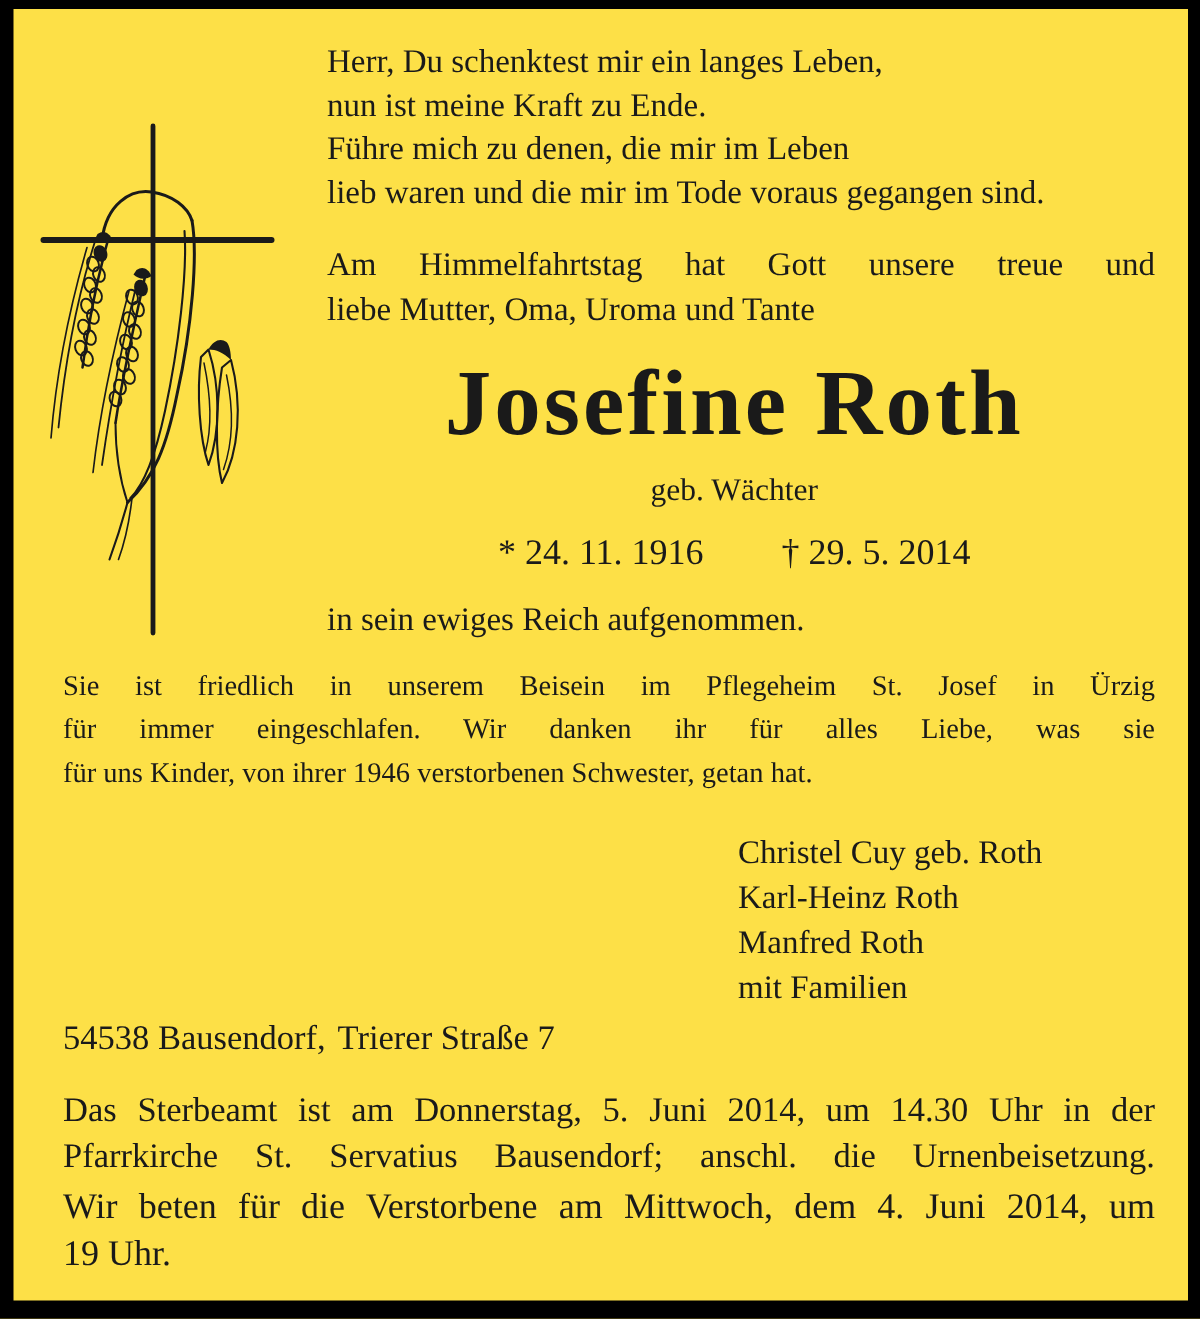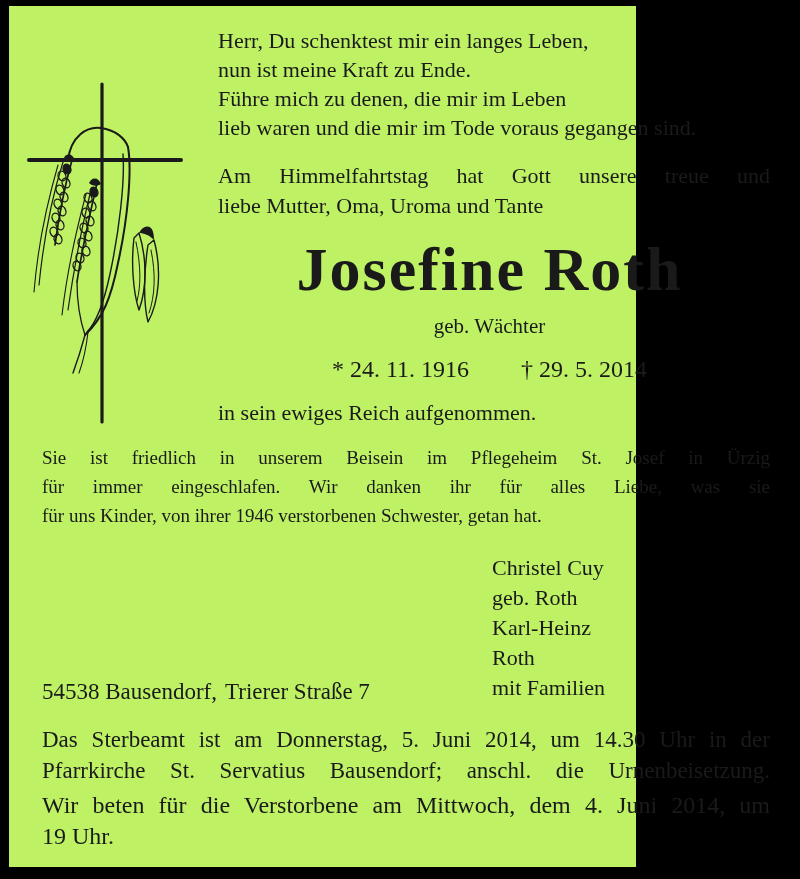--- a/index.html
+++ b/index.html
@@ -8,23 +8,23 @@
     width: 800px;
     height: 879px;
     background: #000000;
     overflow: hidden;
     font-family: "Liberation Serif", serif;
   }
   .page {
     position: absolute;
     left: 9px;
     top: 6px;
-    width: 627px;
+    width: 783px;
     height: 861px;
-    background: #bef264;
+    background: #fde047;
     color: #1a1a1a;
   }
   .abs { position: absolute; }
 
   .poem {
     left: 209px;
     top: 20px;
     width: 560px;
     font-size: 22px;
     line-height: 29px;
@@ -213,20 +213,21 @@
 
   <div class="abs body-par">
     <div class="jline">Sie ist friedlich in unserem Beisein im Pflegeheim St. Josef in Ürzig</div>
     <div class="jline">für immer eingeschlafen. Wir danken ihr für alles Liebe, was sie</div>
     <div>für uns Kinder, von ihrer 1946 verstorbenen Schwester, getan hat.</div>
   </div>
 
   <div class="abs mourners">
     <div>Christel Cuy geb. Roth</div>
     <div>Karl-Heinz Roth</div>
+    <div>Manfred Roth</div>
     <div>mit Familien</div>
   </div>
 
   <div class="abs address">
     <span class="b">54538 Bausendorf,</span><span class="r">Trierer Straße 7</span>
   </div>
 
   <div class="abs service">
     <div class="jline">Das Sterbeamt ist am Donnerstag, 5. Juni 2014, um 14.30 Uhr in der</div>
     <div class="jline">Pfarrkirche St. Servatius Bausendorf; anschl. die Urnenbeisetzung.</div>

